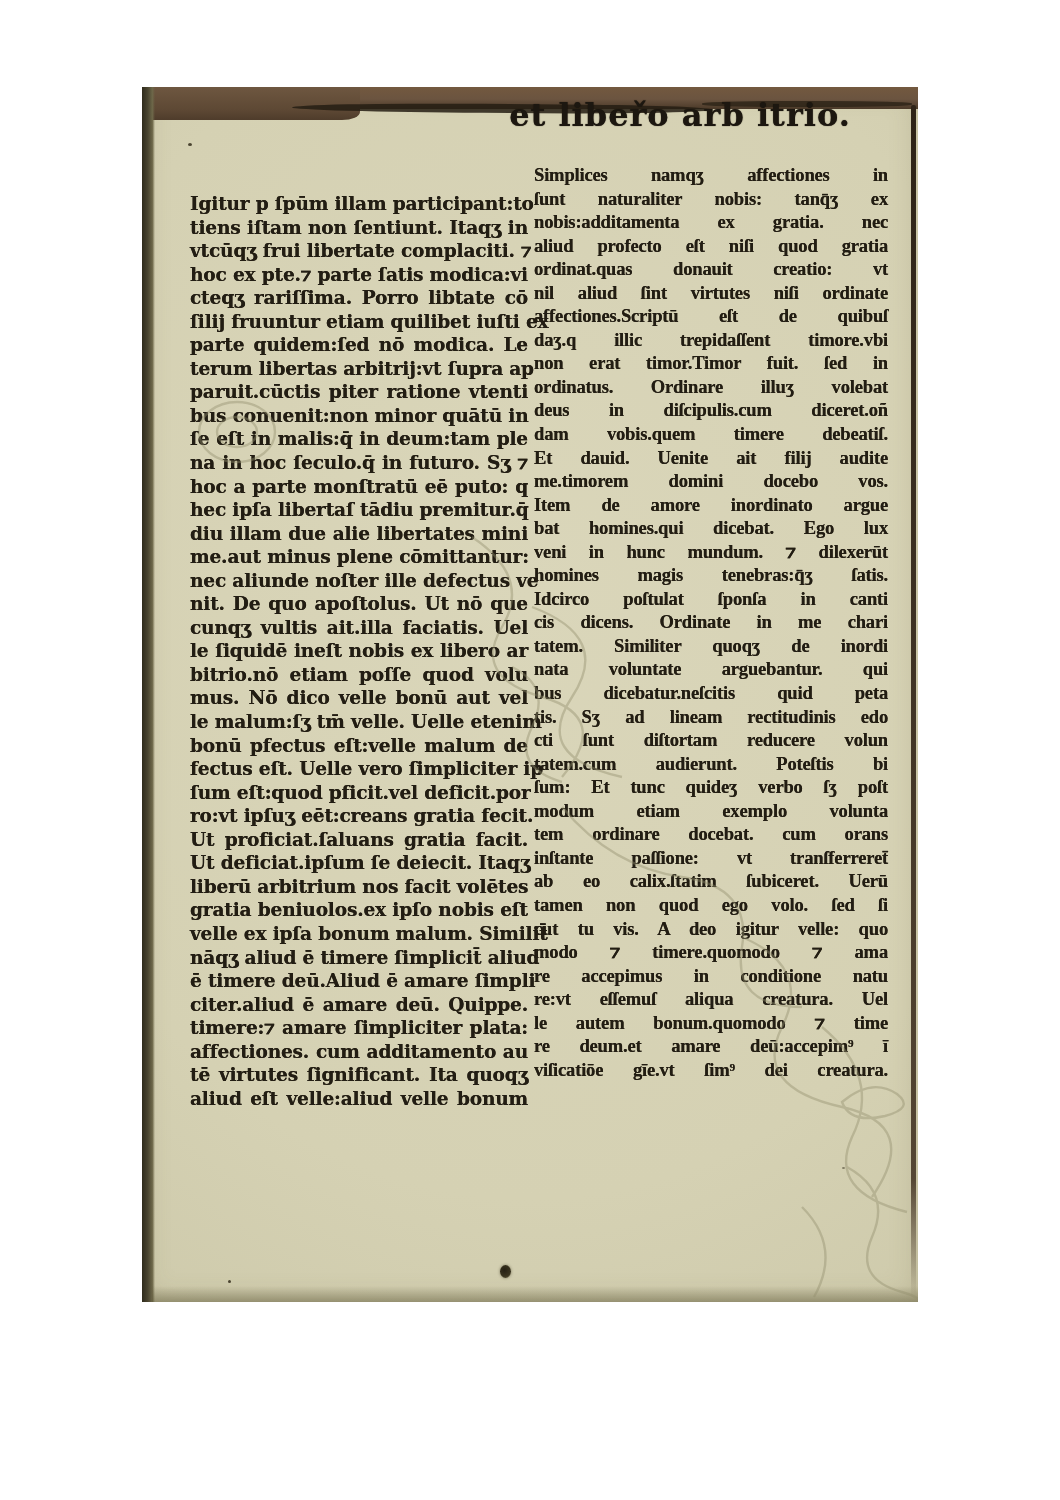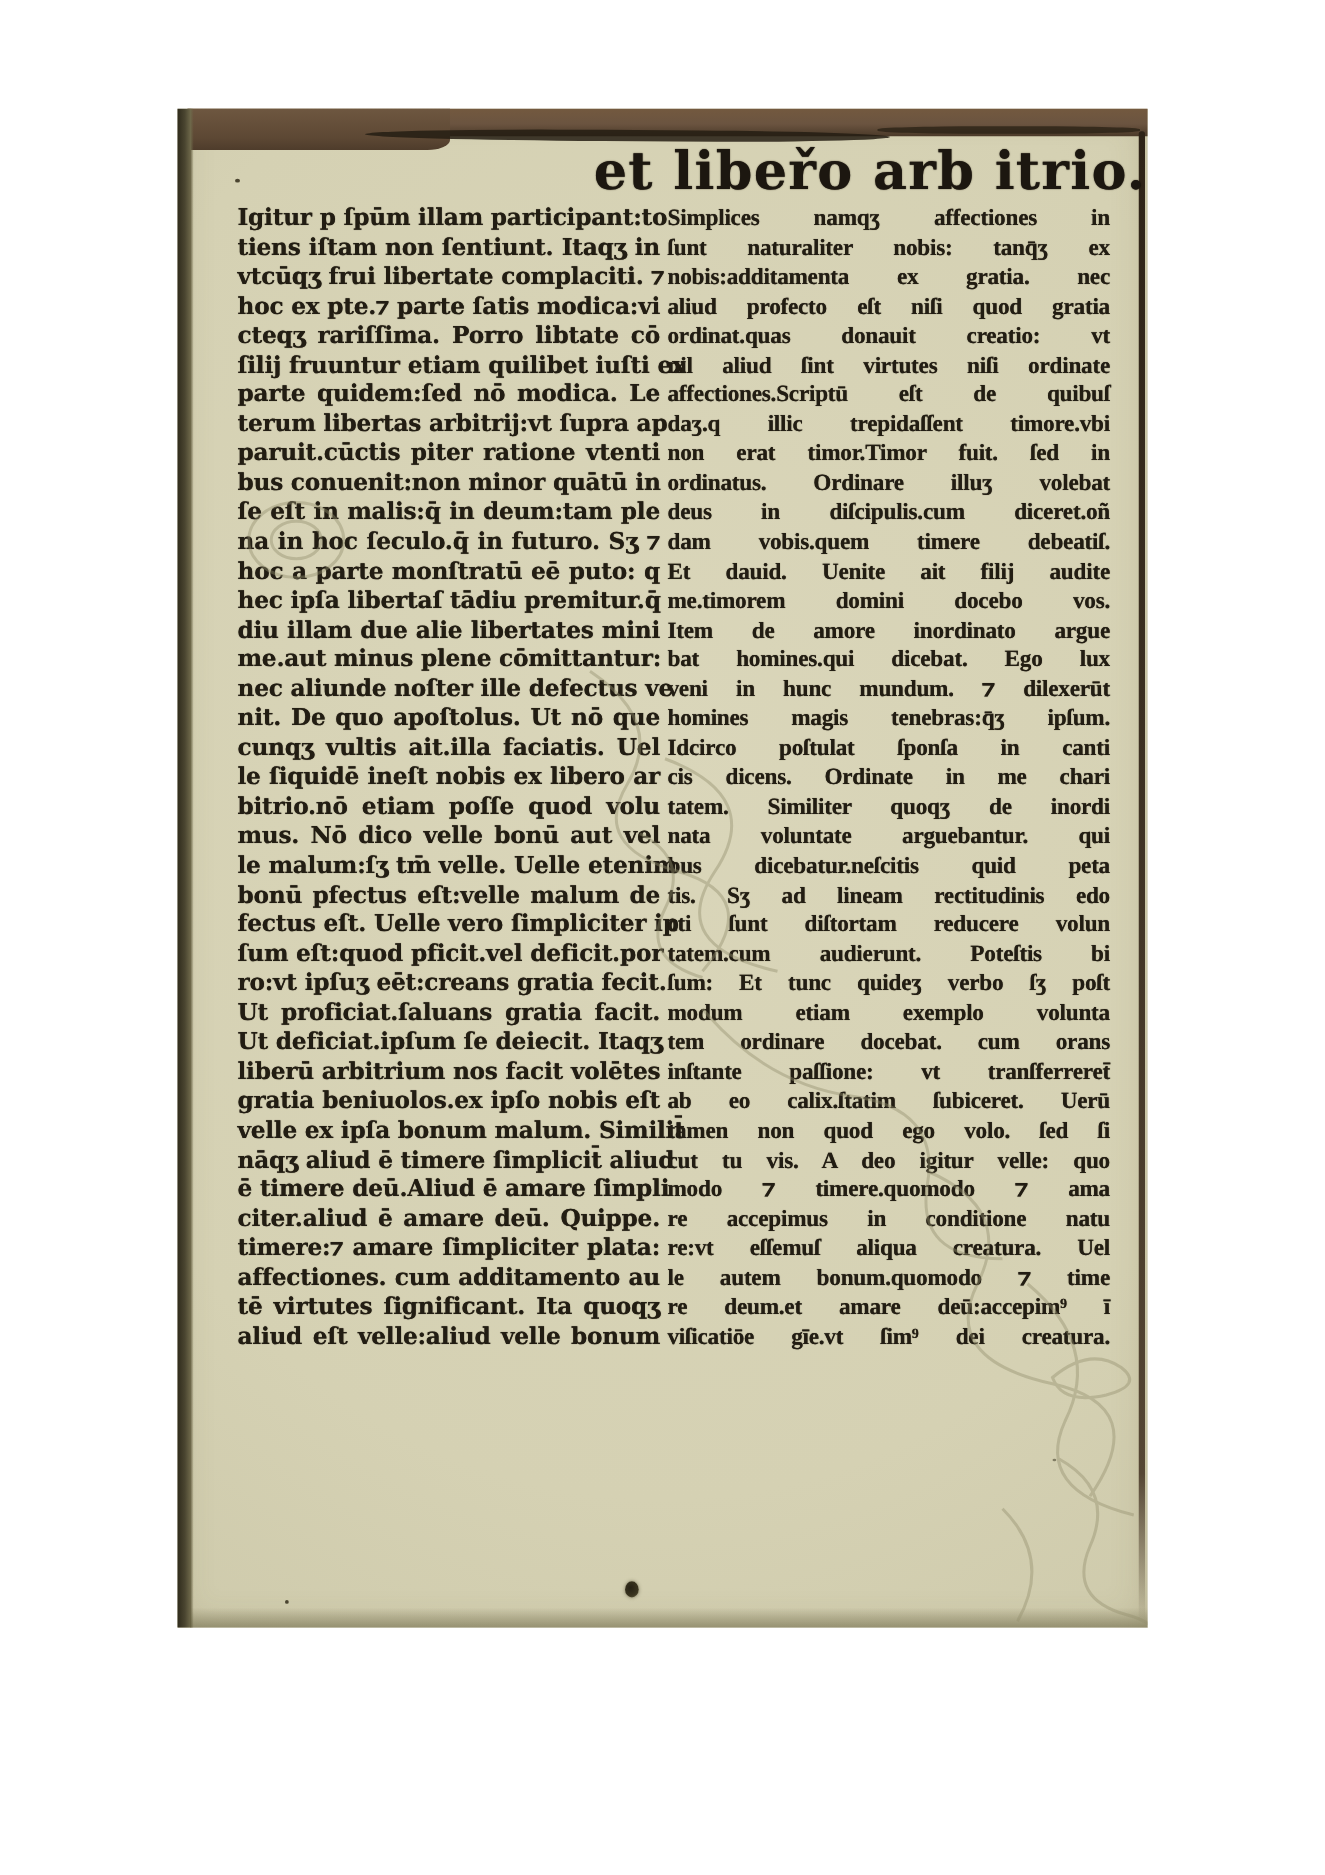--- a/index.html
+++ b/index.html
@@ -44,31 +44,31 @@
     border-radius:2px;
   }
   .bottom-shade{
     position:absolute;left:10px;bottom:0;right:0;height:16px;
     background:linear-gradient(to top, rgba(92,88,56,.45), rgba(92,88,56,0));
   }
   
   .ink{color:#211c12;}
   .header{
     position:absolute;left:188px;top:9px;width:700px;height:52px;
-    font-size:42px;font-weight:bold;text-align:center;letter-spacing:1px;
+    font-size:32px;font-weight:bold;text-align:center;letter-spacing:1px;
     color:#1c1710;text-shadow:0 0 1px rgba(25,18,8,.9);
-    margin:16px;white-space:nowrap;
+    margin:0;white-space:nowrap;
   }
   .col{
     position:absolute;top:76px;
     font-size:18.6px;font-weight:bold;line-height:23.55px;
     color:#221d13;letter-spacing:-0.2px;
     text-shadow:0 0 .6px rgba(28,20,8,.85);
   }
-  .col-left{left:48px;width:338px;}
+  .col-left{left:48px;width:338px;margin-top:29px;}
   .col-right{left:392px;width:354px;font-family:Liberation Serif, serif;}
   .tline{
     text-align:justify;text-align-last:justify;
     height:23.55px;overflow:visible;white-space:nowrap;
   }
   
   .ghost{position:absolute;left:0;top:0;pointer-events:none;}
   .wormhole{
     position:absolute;left:358px;top:1178px;width:11px;height:13px;border-radius:50%;
     background:radial-gradient(circle at 40% 40%, #262114 0%, #3a341f 60%, #6b6545 100%);
@@ -146,21 +146,21 @@
       <div class="tline">daʒ.q illic trepidaſſent timore.vbi</div>
       <div class="tline">non erat timor.Timor fuit. ſed in</div>
       <div class="tline">ordinatus. Ordinare illuʒ volebat</div>
       <div class="tline">deus in diſcipulis.cum diceret.oñ</div>
       <div class="tline">dam vobis.quem timere debeatiſ.</div>
       <div class="tline">Et dauid. Uenite ait filij audite</div>
       <div class="tline">me.timorem domini docebo vos.</div>
       <div class="tline">Item de amore inordinato argue</div>
       <div class="tline">bat homines.qui dicebat. Ego lux</div>
       <div class="tline">veni in hunc mundum. ⁊ dilexerūt</div>
-      <div class="tline">homines magis tenebras:q̄ʒ ipſum.</div>
+      <div class="tline">homines magis tenebras:q̄ʒ ſatis.</div>
       <div class="tline">Idcirco poſtulat ſponſa in canti</div>
       <div class="tline">cis dicens. Ordinate in me chari</div>
       <div class="tline">tatem. Similiter quoqʒ de inordi</div>
       <div class="tline">nata voluntate arguebantur. qui</div>
       <div class="tline">bus dicebatur.neſcitis quid peta</div>
       <div class="tline">tis. Sʒ ad lineam rectitudinis edo</div>
       <div class="tline">cti ſunt diſtortam reducere volun</div>
       <div class="tline">tatem.cum audierunt. Poteſtis bi</div>
       <div class="tline">ſum: Et tunc quideʒ verbo ſʒ poſt</div>
       <div class="tline">modum etiam exemplo volunta</div>

